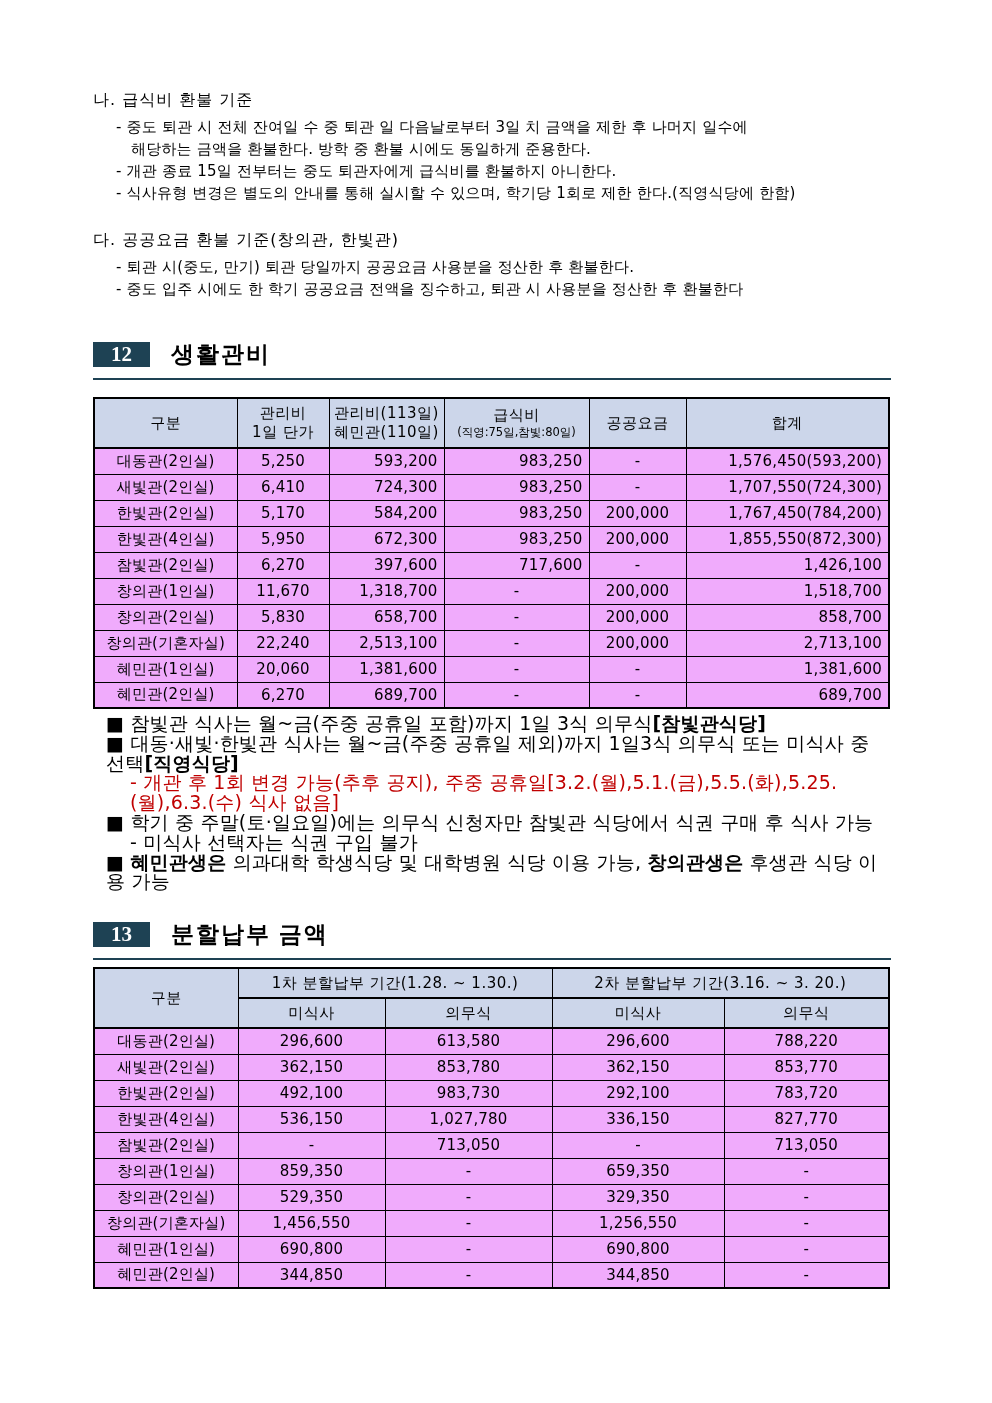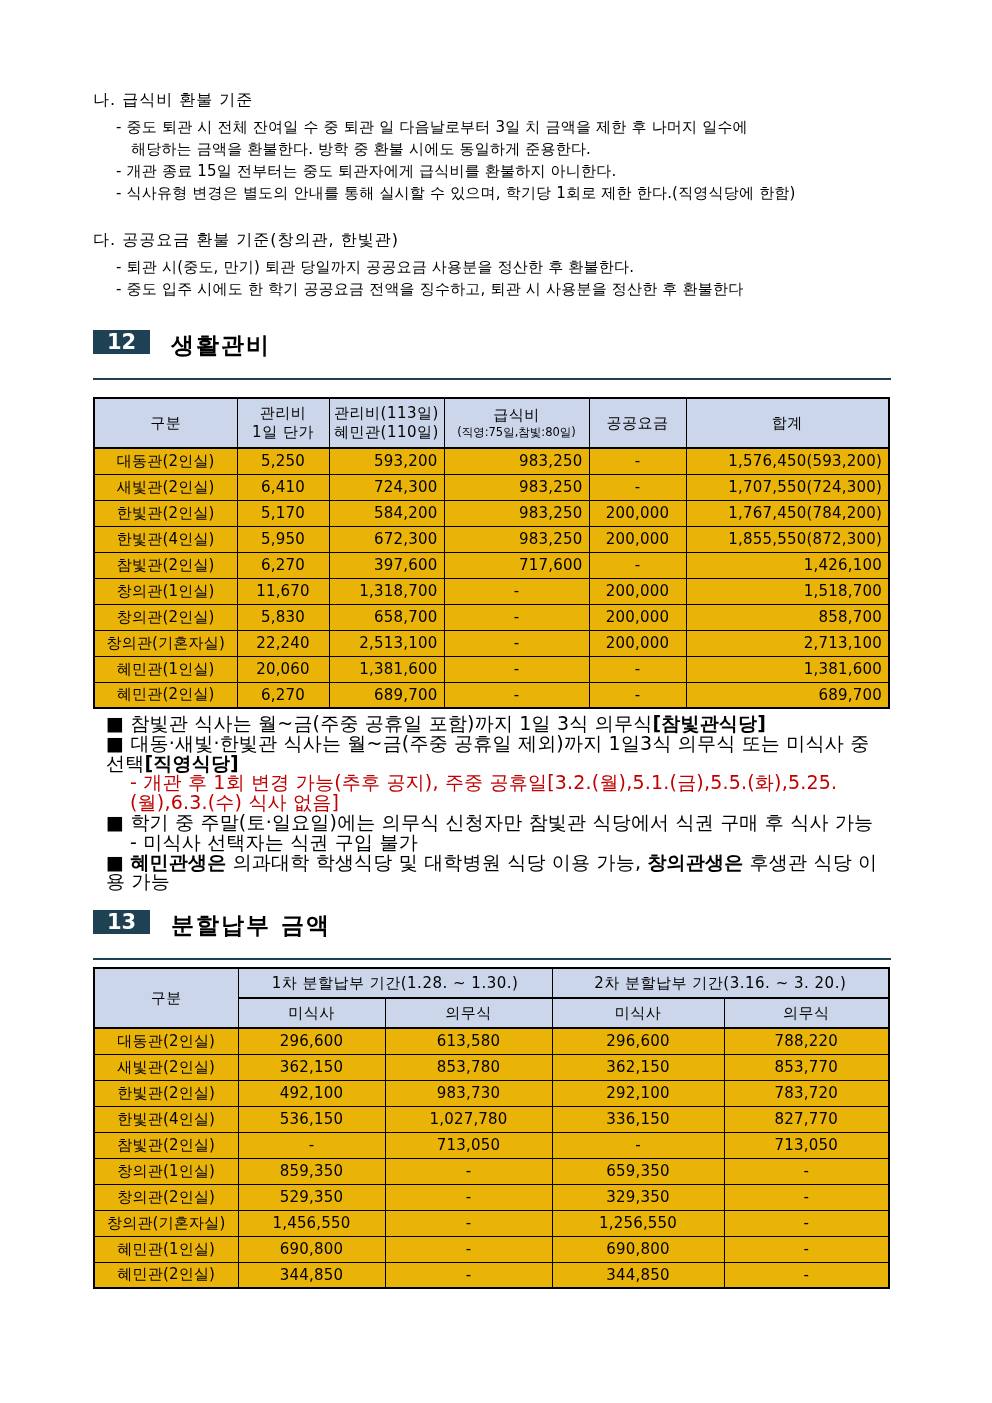--- a/index.html
+++ b/index.html
@@ -15,35 +15,36 @@
   
   .tblock { font-size:15px; line-height:22px; }
   .tblock .bhead { font-size:16px; line-height:24px; margin-bottom:4px; letter-spacing:1px; }
   .bline { letter-spacing:0.2px; }
   .ind1 { padding-left:23px; }
   .ind2 { padding-left:38px; }
   .gap1 { margin-top:24px; }
 
   
   .sec-header {
-    display:flex; align-items:flex-start; height:50px; margin-top:30px;
+    display:flex; align-items:center; height:50px; margin-top:30px;
     border-bottom:2px solid var(--accent);
+    font-family:Liberation Serif, serif;
   }
   .sec-num {
     width:57px; background:var(--accent); color:#fff; font-weight:bold;
     font-size:21px; display:flex; align-items:center; justify-content:center;
   }
   .sec-title {
     font-size:23px; font-weight:bold; letter-spacing:2px;
     display:flex; align-items:center; margin-left:21px;
   }
   .sec-header.s13 { margin-top:18px; }
 
   
-  table { border-collapse:collapse; table-layout:fixed; width:795px; background:#eab308;padding-left:7px; }
+  table { border-collapse:collapse; table-layout:fixed; width:795px; background:#f0abfc;padding-left:7px; }
   .dtable { margin-top:17px; border:2px solid #000; }
   .dtable th, .dtable td { border:1px solid #000; overflow:hidden; }
   .dtable thead th {
     background:var(--thbg); font-weight:normal; font-size:15px;
     text-align:center; vertical-align:middle; border-bottom:2px solid #000;
     white-space:pre-line; line-height:1.25; letter-spacing:0.5px;
   }
   .t1 thead th { height:50px; }
   .dtable td { height:26px; font-size:15px; padding:0 6px; letter-spacing:0.2px; }
   .a-c { text-align:center; }

